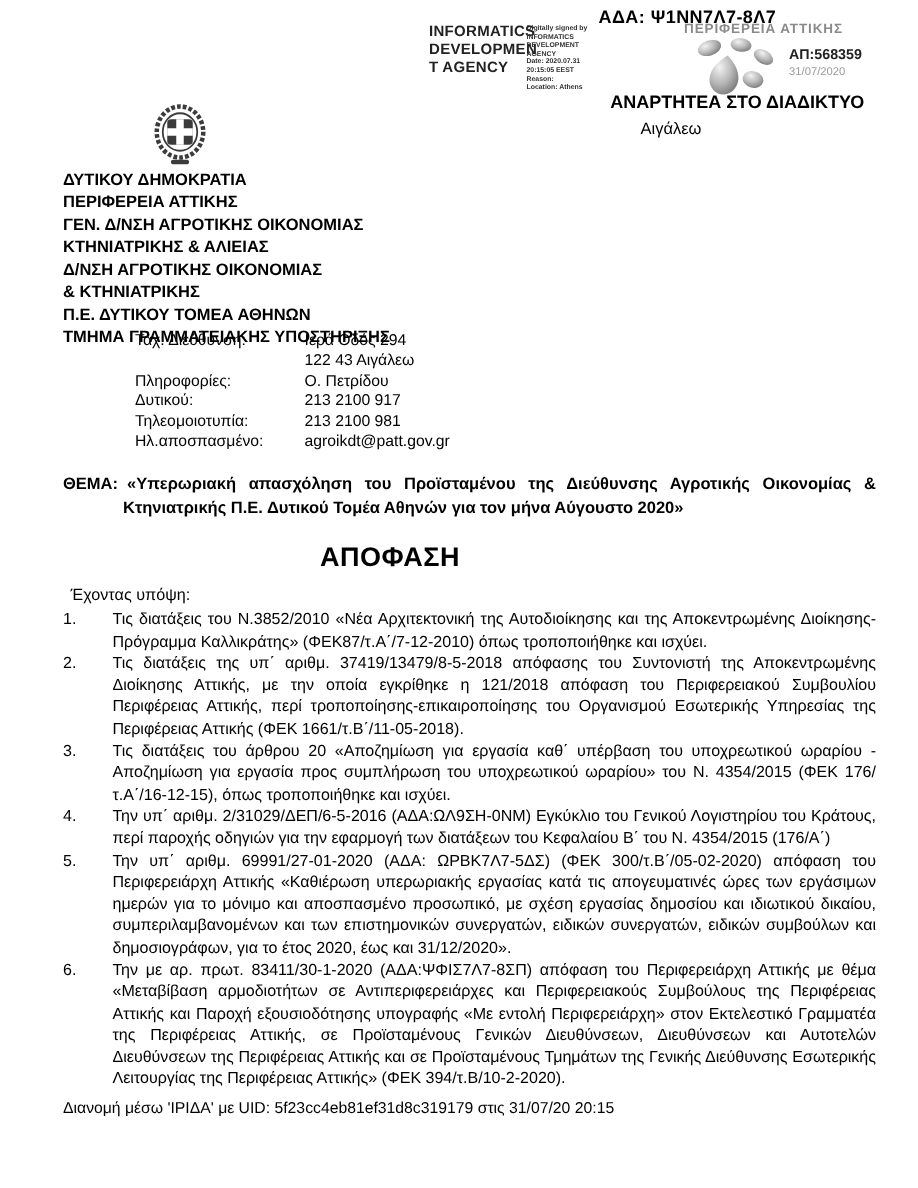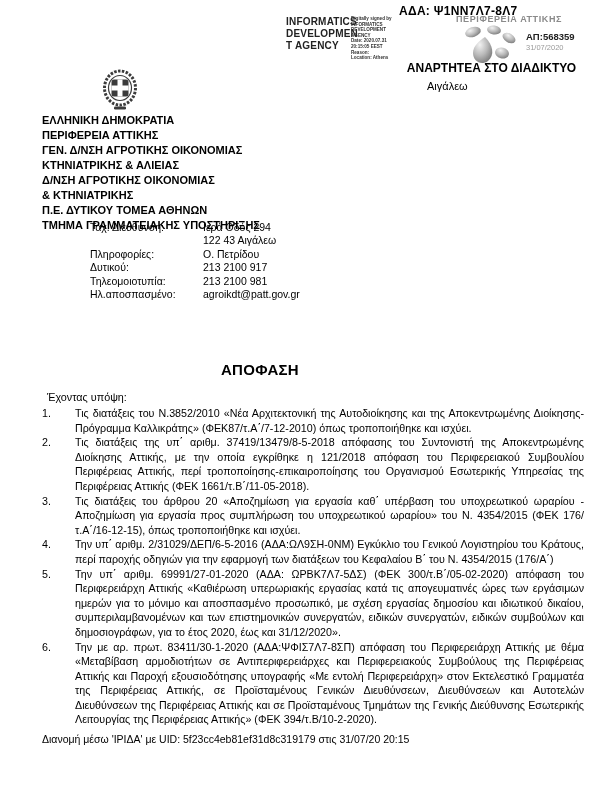--- a/index.html
+++ b/index.html
@@ -62,21 +62,21 @@
 
   
   .subject {
     position:absolute; top:316px; left:42px; right:28px;
     font-size:11px; font-weight:bold; line-height:15.5px;
     text-align:justify; padding-left:40px; text-indent:-40px;
   }
   .subject-label { margin-right:6px; }
   .decision-heading {
     position:absolute; top:361px; left:0; width:520px;
-    text-align:center; font-size:15px; font-weight:bold; letter-spacing:.3px;
+    text-align:center; font-size:18px; font-weight:bold; letter-spacing:.3px;
   }
   .preamble { position:absolute; top:391px; left:47px; font-size:10.8px; }
   .items {
     position:absolute; top:406px; left:42px; right:28px;
     font-size:10.7px; line-height:14.6px;
   }
   .item { position:relative; padding-left:33px; text-align:justify; }
   .item-num { position:absolute; left:0; top:0; }
 
   .distribution {
@@ -137,21 +137,21 @@
       <ellipse cx="19" cy="20" rx="15.5" ry="17" fill="none" stroke="#3b3b3b" stroke-width="3" stroke-dasharray="2.5,1.4"></ellipse>
       <ellipse cx="19" cy="20" rx="11.5" ry="12.5" fill="none" stroke="#3b3b3b" stroke-width="1.2"></ellipse>
       <rect x="10.5" y="11.5" width="17" height="17" rx="2.5" fill="#3b3b3b"></rect>
       <rect x="16.5" y="11.5" width="5" height="17" fill="#ffffff"></rect>
       <rect x="10.5" y="17.5" width="17" height="5" fill="#ffffff"></rect>
       <rect x="13" y="38.5" width="12" height="3" rx="1.2" fill="#3b3b3b"></rect>
     </svg>
   </div>
 
   <div class="letterhead">
-    <div>ΕΛΛΗΝΙΚΗ ΔΗΜΟΚΡΑΤΙΑ</div>
+    <div>ΔΥΤΙΚΟΥ ΔΗΜΟΚΡΑΤΙΑ</div>
     <div>ΠΕΡΙΦΕΡΕΙΑ ΑΤΤΙΚΗΣ</div>
     <div>ΓΕΝ. Δ/ΝΣΗ ΑΓΡΟΤΙΚΗΣ ΟΙΚΟΝΟΜΙΑΣ</div>
     <div>ΚΤΗΝΙΑΤΡΙΚΗΣ &amp; ΑΛΙΕΙΑΣ</div>
     <div>Δ/ΝΣΗ ΑΓΡΟΤΙΚΗΣ ΟΙΚΟΝΟΜΙΑΣ</div>
     <div>&amp; ΚΤΗΝΙΑΤΡΙΚΗΣ</div>
     <div>Π.Ε. ΔΥΤΙΚΟΥ ΤΟΜΕΑ ΑΘΗΝΩΝ</div>
     <div>ΤΜΗΜΑ ΓΡΑΜΜΑΤΕΙΑΚΗΣ ΥΠΟΣΤΗΡΙΞΗΣ</div>
   </div>
 
   <div class="contact">
@@ -174,20 +174,23 @@
     <div class="contact-row">
       <span class="contact-label">Τηλεομοιοτυπία:</span>
       <span>213 2100 981</span>
     </div>
     <div class="contact-row">
       <span class="contact-label">Ηλ.αποσπασμένο:</span>
       <span>agroikdt@patt.gov.gr</span>
     </div>
   </div>
 
+  <div class="subject">
+    <span class="subject-label">ΘΕΜΑ:</span><span>«Υπερωριακή απασχόληση του Προϊσταμένου της Διεύθυνσης Αγροτικής Οικονομίας &amp; Κτηνιατρικής Π.Ε. Δυτικού Τομέα Αθηνών για τον μήνα Αύγουστο 2020»</span>
+  </div>
 
   <div class="decision-heading">ΑΠΟΦΑΣΗ</div>
 
   <div class="preamble">Έχοντας υπόψη:</div>
 
   <div class="items">
     <div class="item">
       <span class="item-num">1.</span>
       <span>Τις διατάξεις του Ν.3852/2010 «Νέα Αρχιτεκτονική της Αυτοδιοίκησης και της Αποκεντρωμένης Διοίκησης-Πρόγραμμα Καλλικράτης» (ΦΕΚ87/τ.Α΄/7-12-2010) όπως τροποποιήθηκε και ισχύει.</span>
     </div>

